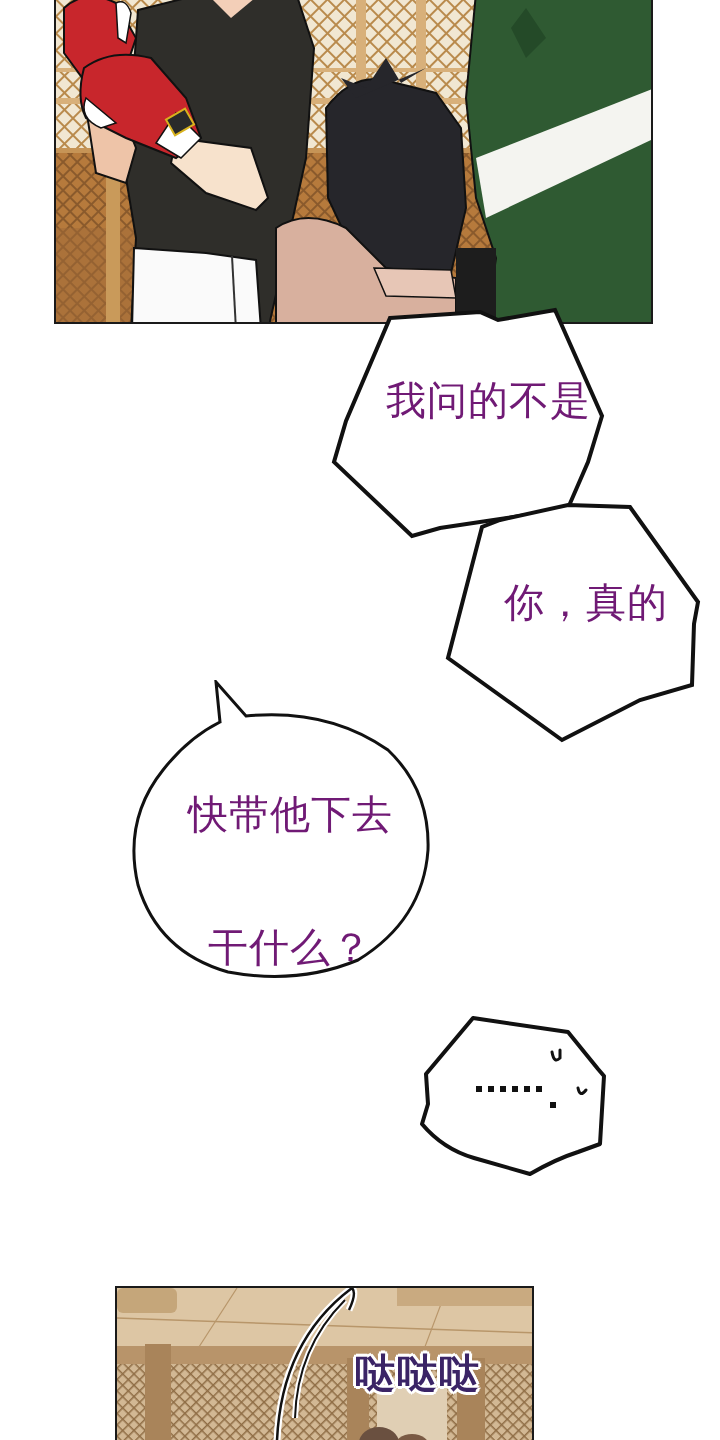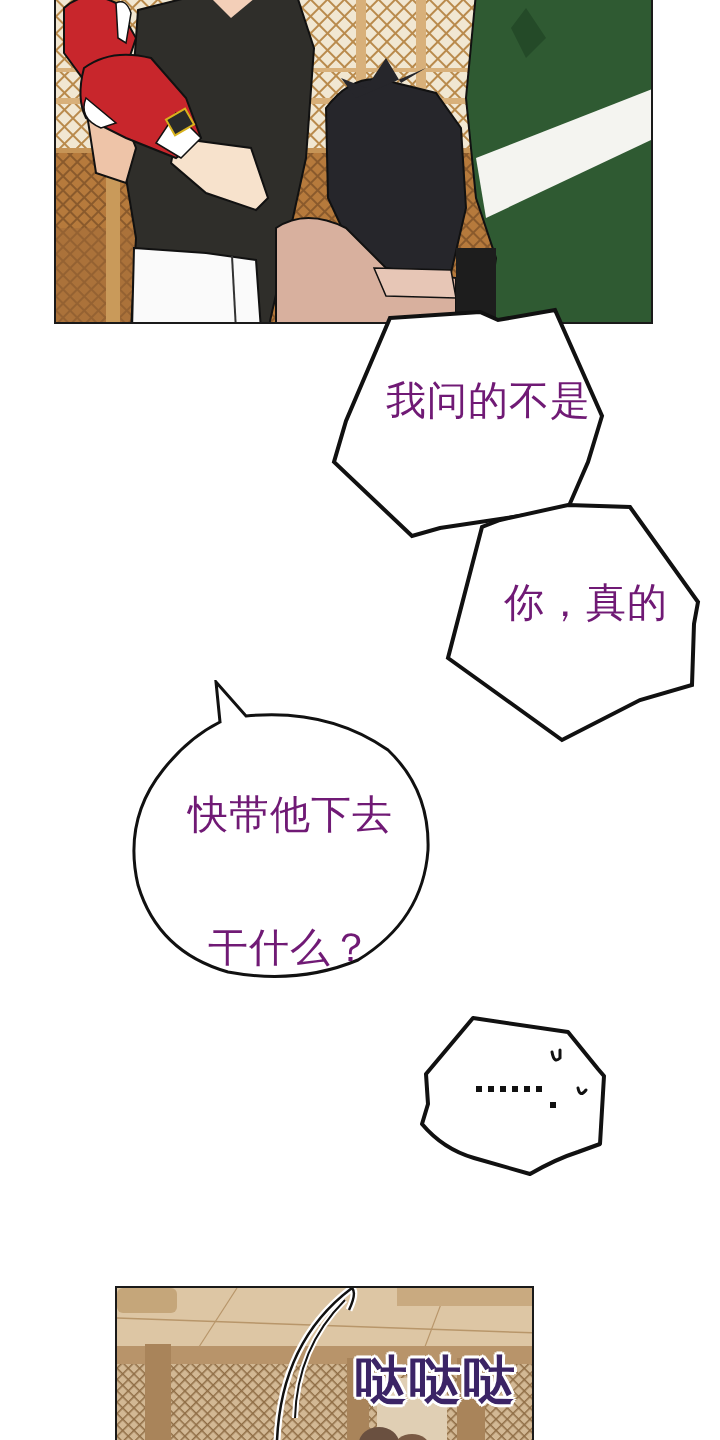--- a/index.html
+++ b/index.html
@@ -6,21 +6,21 @@
   body { width: 720px; height: 1440px; position: relative; overflow: hidden;
          font-family: "DejaVu Sans", sans-serif; }
   .panel { position: absolute; overflow: hidden; box-sizing: border-box; border: 2px solid #1a1a1a; }
   .panel-top { left: 54px; top: -4px; width: 599px; height: 328px; background: #c79a5c; }
   .panel-bottom { left: 115px; top: 1286px; width: 419px; height: 170px; background: #c8a878; }
   .layer { position: absolute; }
   svg { display: block; }
   .bubble { position: absolute; }
   .bubble-text { position: absolute; color: #701a75; font-size: 40px; line-height: 45px;
                  font-weight: 500; white-space: pre; letter-spacing: 1px; }
-  .sfx { position: absolute; font-size: 52px; font-weight: 700; color: #3b2466;
+  .sfx { position: absolute; font-size: 40px; font-weight: 700; color: #3b2466;
          -webkit-text-stroke: 0px; letter-spacing: 2px;
          text-shadow: 3px 0 0 #fff, -3px 0 0 #fff, 0 3px 0 #fff, 0 -3px 0 #fff,
                       2px 2px 0 #fff, -2px -2px 0 #fff, 2px -2px 0 #fff, -2px 2px 0 #fff; }
 </style>
 </head>
 <body>
 
 <div class="panel panel-top">
   <svg class="layer" width="599" height="328" viewBox="0 0 599 328">
     <defs>

